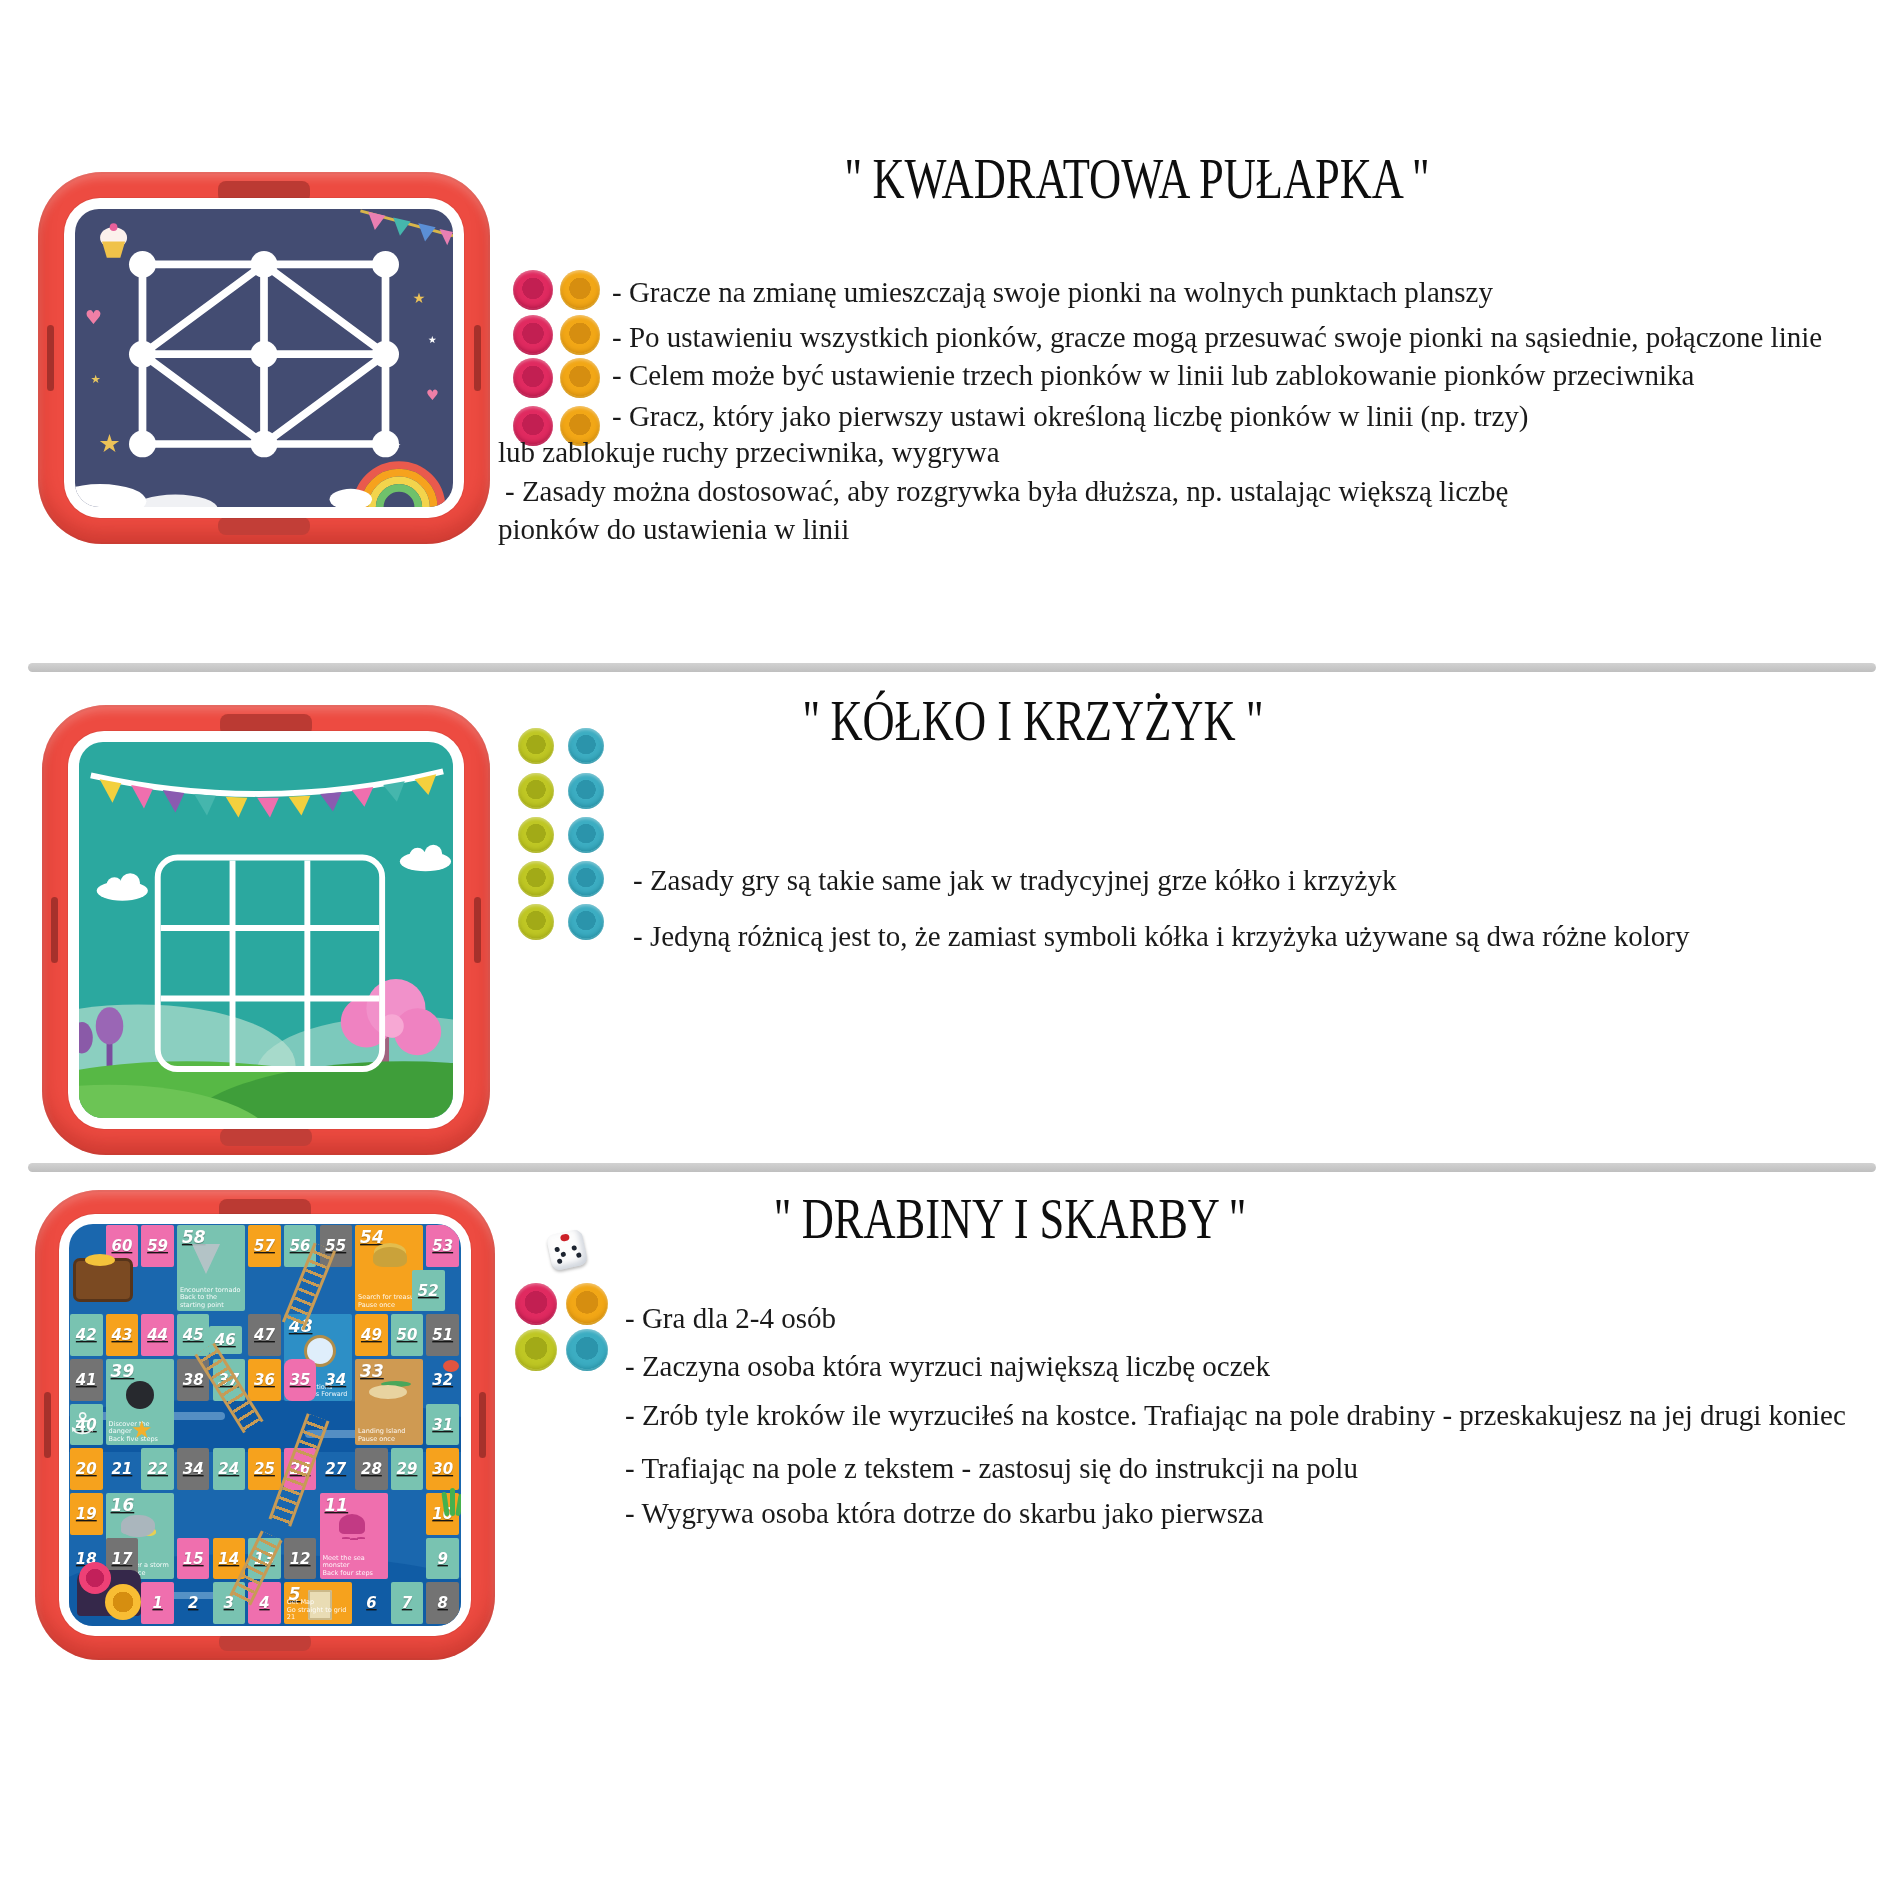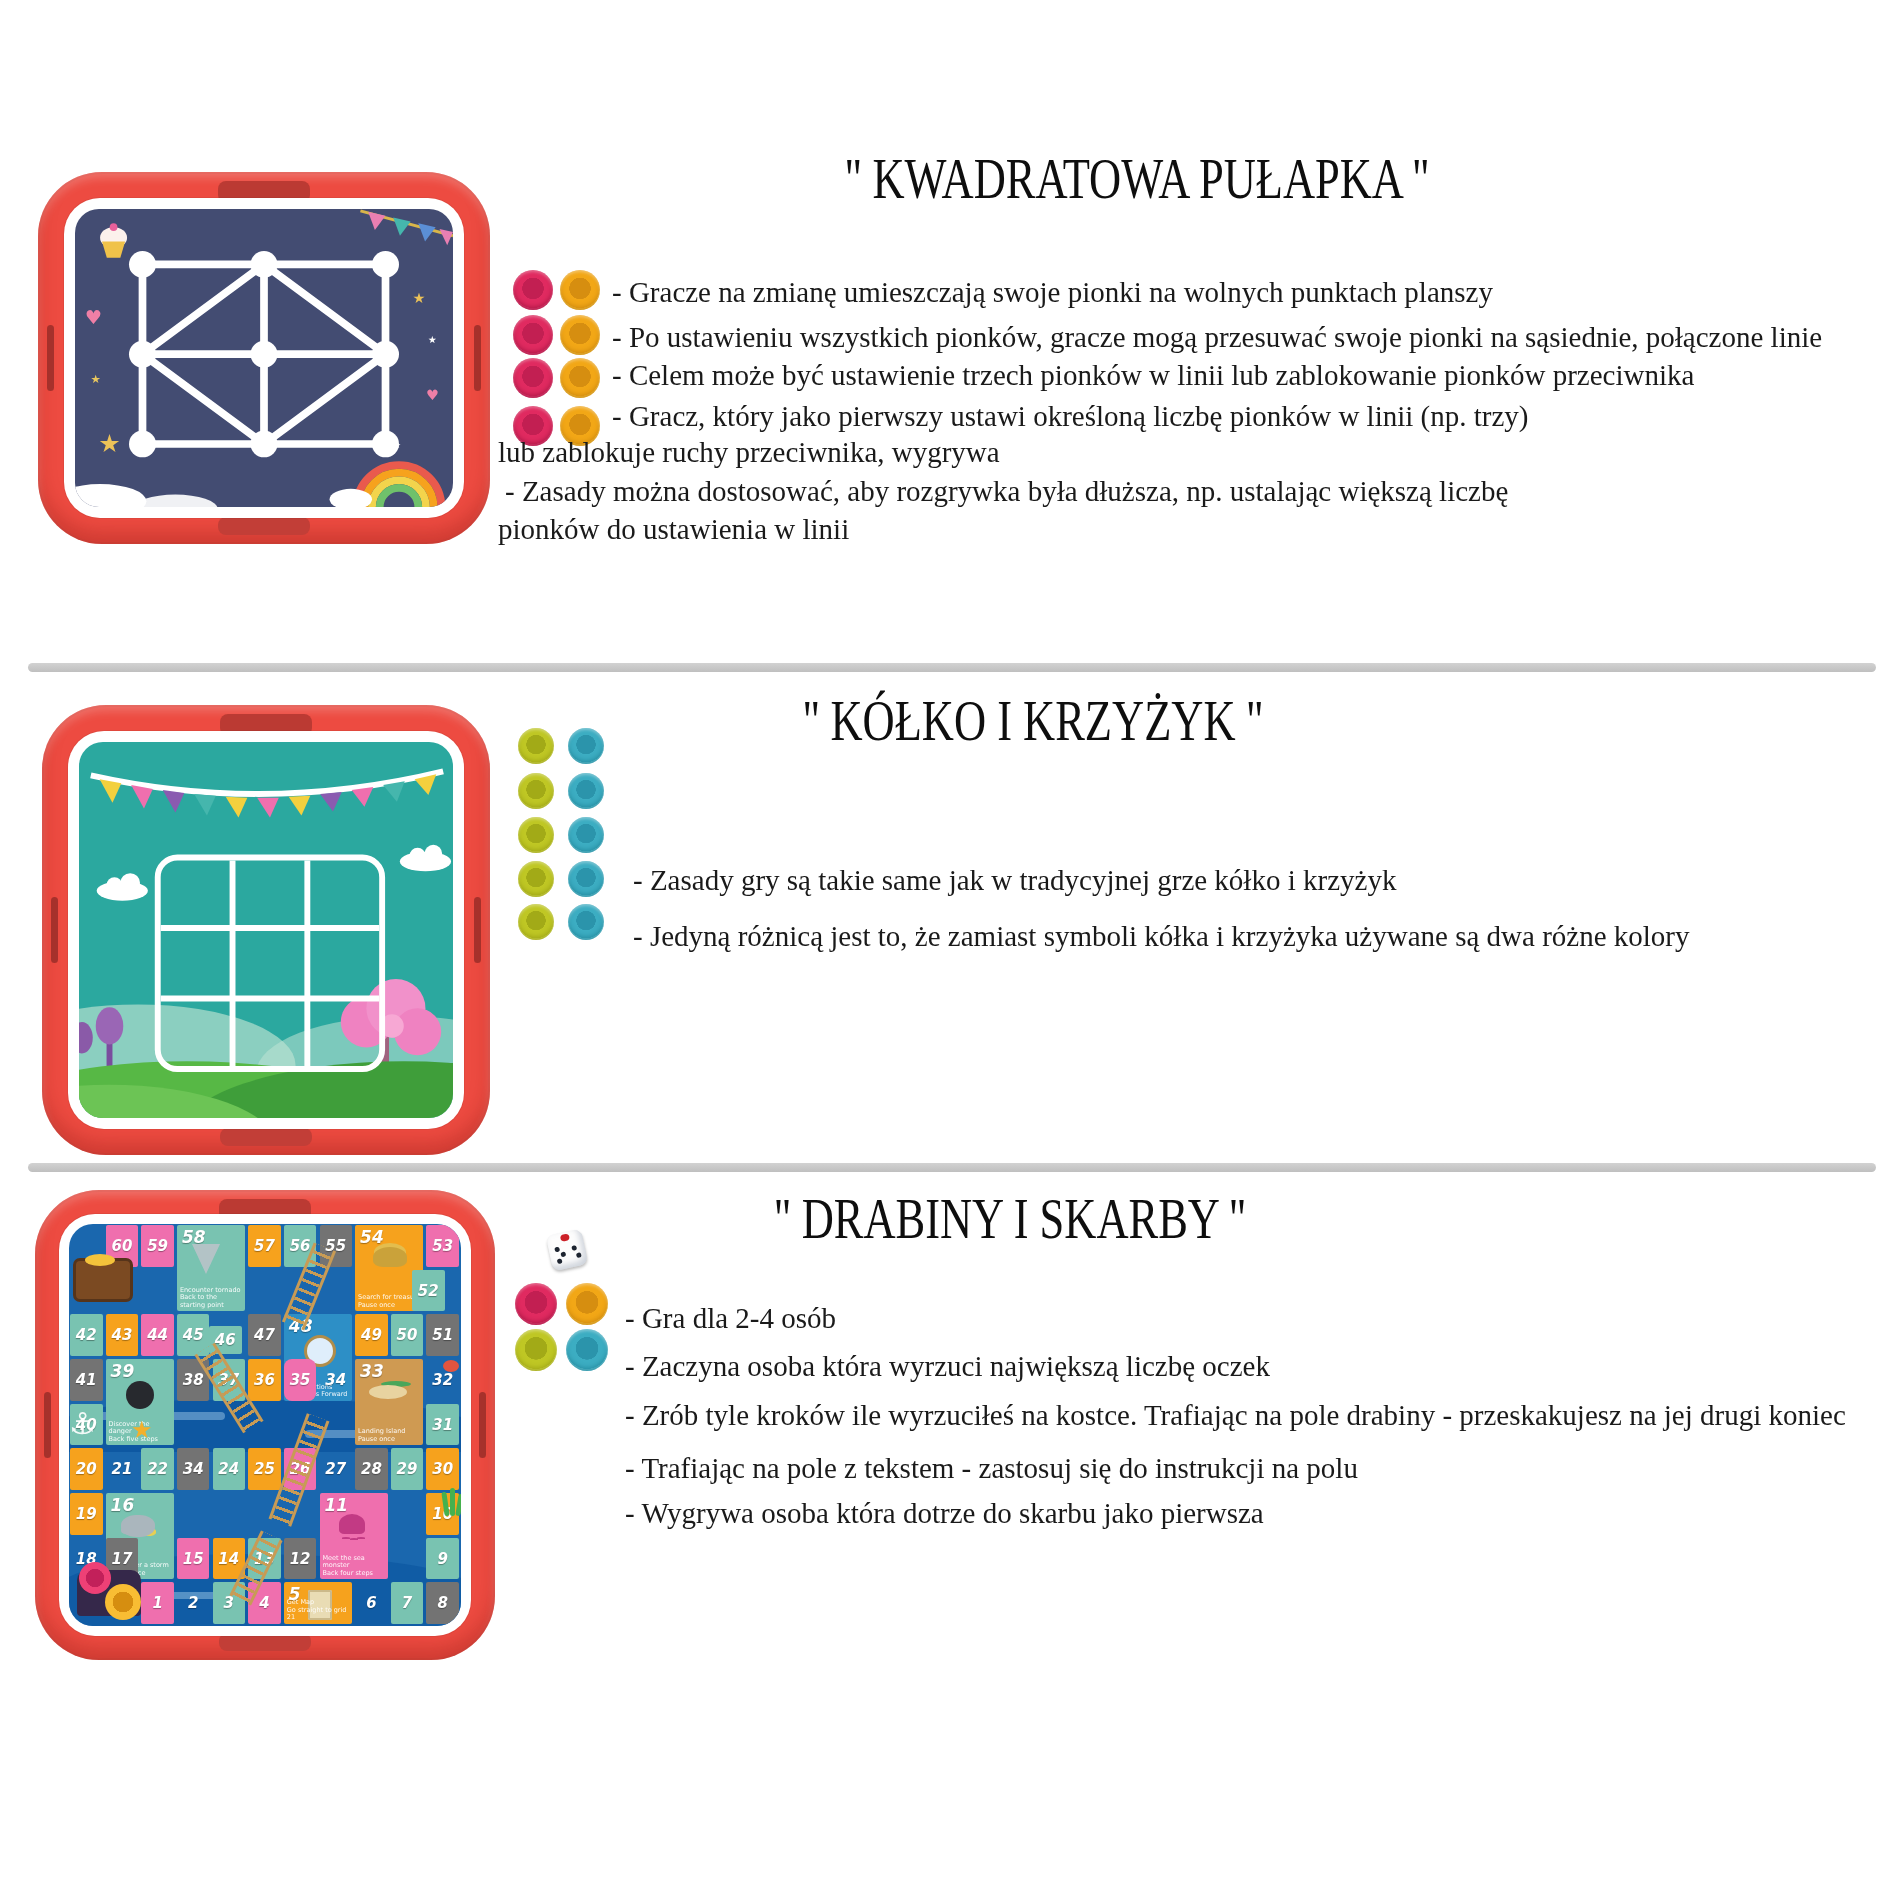--- a/index.html
+++ b/index.html
@@ -38,21 +38,21 @@
   .frame .slit-r{position:absolute;right:9px;top:50%;transform:translateY(-50%);width:7px;height:66px;background:#8f2a25;border-radius:4px;opacity:.75;}
   .frame .inner{position:absolute;inset:26px;background:#ffffff;border-radius:36px;box-shadow:0 0 0 1px rgba(0,0,0,.05);}
   .frame .boardArea{position:absolute;inset:11px;border-radius:24px;overflow:hidden;}
   .frame svg{display:block;width:100%;height:100%;}
 
   
   #board3-bg{position:absolute;inset:0;background:#1a67ae;}
   .wave-band{position:absolute;left:-10px;right:-10px;background:#0e58a2;border-radius:45% 55% 0 0/34px;}
   .streak{position:absolute;background:rgba(190,225,245,.40);border-radius:5px;}
   #b3-cells{position:absolute;inset:0;}
-  .b3cell{position:absolute;border-radius:2px;display:flex;align-items:center;justify-content:center;}
+  .b3cell{position:absolute;border-radius:2px;display:flex;align-items:center;justify-content:center;text-decoration:underline;}
   .b3cell.big{align-items:flex-start;justify-content:flex-start;}
   .c-pink{background:#ef6fae;}  .c-orange{background:#f6a21d;} .c-teal{background:#79c3b1;}
   .c-maroon{background:#737373;} .c-blue{background:#2d8fc6;} .c-sand{background:#cf9a52;} .c-bg{background:transparent;}
   .b3num{font-family:"DejaVu Sans",sans-serif;font-style:italic;font-weight:bold;font-size:15px;color:#fff;
          text-shadow:0 1px 1px rgba(0,0,0,.35);}
   .b3cell.big .b3num{font-size:17px;padding:2px 0 0 5px;}
   .b3cap{position:absolute;left:3px;right:2px;bottom:2px;font-family:"DejaVu Sans",sans-serif;
          font-size:6.5px;line-height:7.5px;color:rgba(255,255,255,.92);}
   .cellart{position:absolute;}
   .art-tornado{left:22%;top:22%;width:0;height:0;border-left:14px solid transparent;border-right:14px solid transparent;border-top:30px solid #b9c3c9;opacity:.9;}

